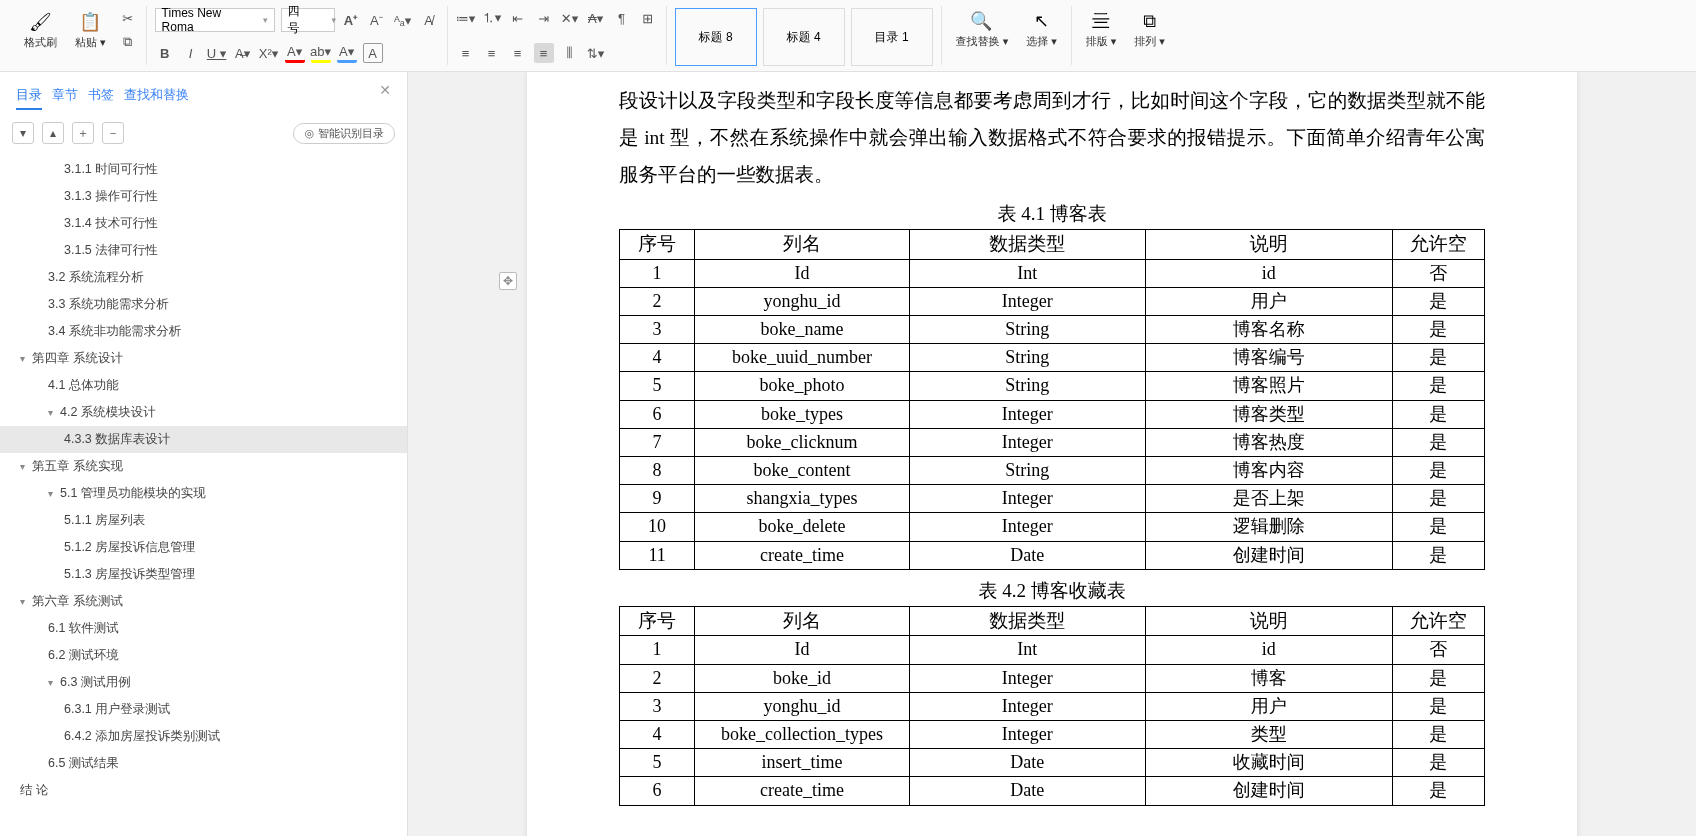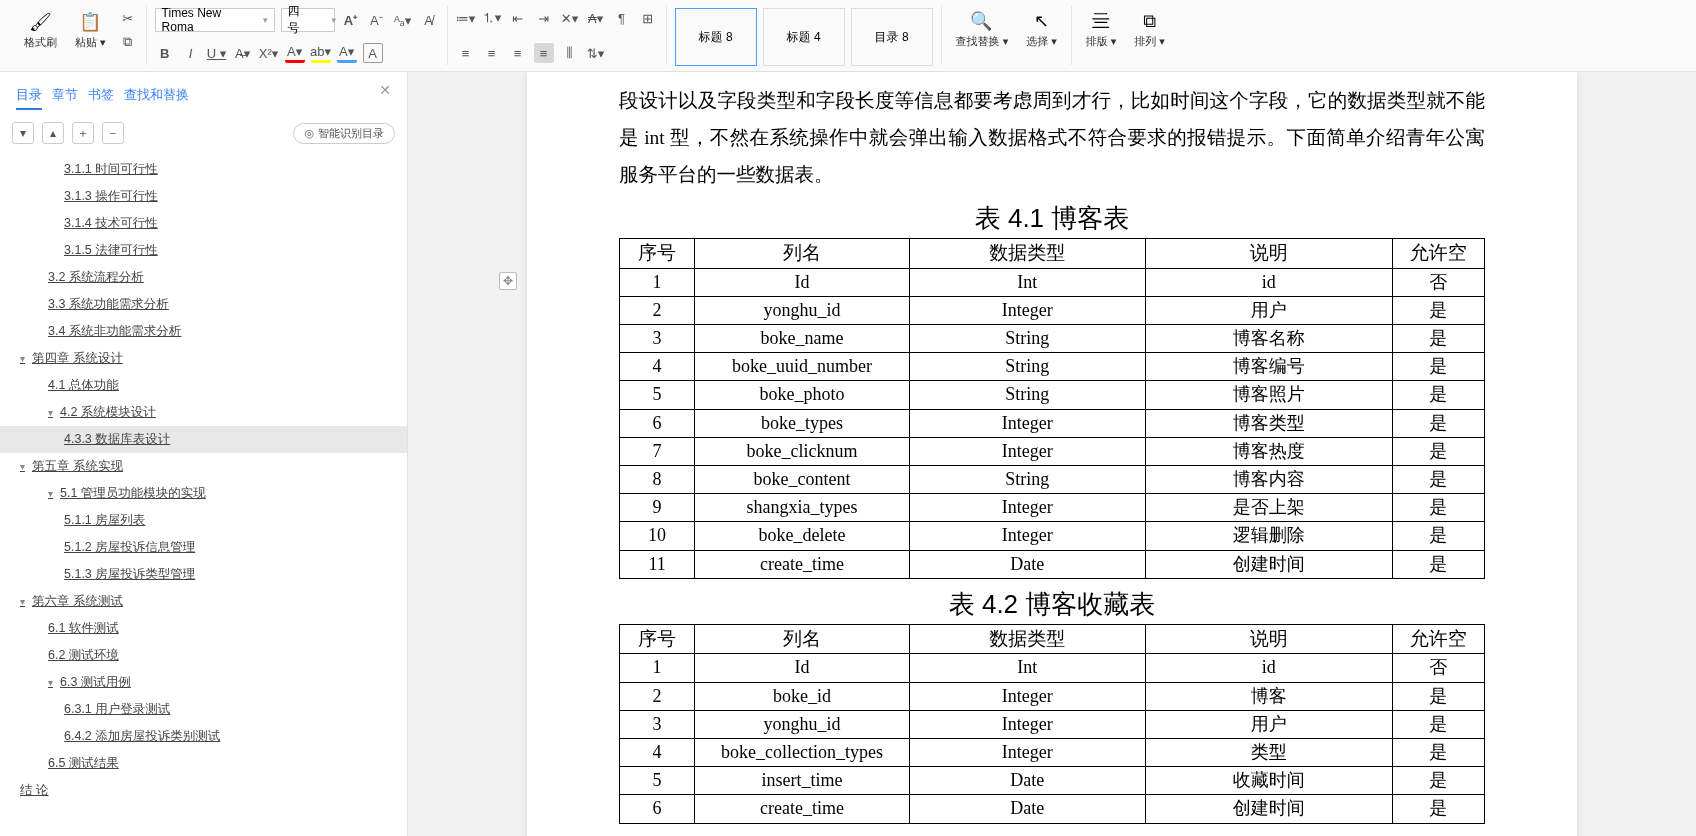--- a/index.html
+++ b/index.html
@@ -22,32 +22,32 @@
 .main { display: flex; height: calc(836px - 72px); }
 .sidebar { width: 408px; border-right: 1px solid #e0e0e0; display: flex; flex-direction: column; background: #fff; }
 .sidebar-tabs { display: flex; gap: 10px; padding: 10px 16px 4px; border-bottom: 0; }
 .sidebar-tabs .tab { font-size: 13px; color: #3b82f6; padding: 4px 0; cursor: pointer; }
 .sidebar-tabs .tab.active { color: #2b7de9; border-bottom: 2px solid #2b7de9; font-weight: 500; }
 .sidebar-tabs .close { margin-left: auto; font-size: 14px; color: #999; cursor: pointer; }
 .sidebar-tools { display: flex; gap: 8px; padding: 8px 12px; align-items: center; }
 .tool-btn { width: 22px; height: 22px; border: 1px solid #ccc; border-radius: 3px; display: flex; align-items: center; justify-content: center; cursor: pointer; font-size: 12px; color: #555; }
 .recognize-btn { margin-left: auto; border: 1px solid #ccc; border-radius: 12px; padding: 2px 10px; font-size: 11px; cursor: pointer; display: flex; align-items: center; gap: 4px; color: #555; }
 .toc { flex: 1; overflow: auto; padding: 4px 0; }
-.toc-item { padding: 5px 0 5px 16px; font-size: 12.5px; color: #444; cursor: pointer; white-space: nowrap; display: flex; align-items: center; text-decoration: underline; }
+.toc-item { padding: 5px 0 5px 16px; font-size: 12.5px; color: #444; cursor: pointer; white-space: nowrap; display: flex; align-items: center; }
 .toc-item.active { background: #e8e8e8; }
 .toc-item .caret { width: 12px; font-size: 10px; color: #888; }
 .ind-1 { padding-left: 20px; }
 .ind-2 { padding-left: 48px; }
 .ind-3 { padding-left: 64px; }
 
 
 .doc-area { flex: 1; background: #f1f1f1; overflow: auto; padding: 0 30px; position: relative; }
 .page { width: 1050px; min-height: 900px; background: #fff; margin: 0 auto; padding: 10px 92px 50px; box-shadow: 0 0 6px rgba(0,0,0,.1); position: relative; }
 .body-text { font-family: "SimSun", serif; font-size: 19.5px; line-height: 1.9; text-align: justify; color: #000; }
-.table-caption { font-family: Liberation Sans, sans-serif; font-size: 26px; text-align: center; margin-top: 8px; margin-bottom: 2px; }
+.table-caption { font-family: Liberation Serif, serif; font-size: 19px; text-align: center; margin-top: 8px; margin-bottom: 2px; }
 table.data { width: 100%; border-collapse: collapse; table-layout: fixed; }
 table.data td, table.data th { border: 1px solid #000; font-family: "Times New Roman", "SimSun", serif; font-size: 18px; text-align: center; padding: 1px 2px; font-weight: normal; line-height: 1.4; }
 table.data th { font-family: "SimSun", serif; font-size: 19px; }
 .col-seq { width: 70px; }
 .col-name { width: 200px; }
 .col-type { width: 220px; }
 .col-desc { width: 230px; }
 .col-null { width: 86px; }
 .anchor-handle { position: absolute; width: 18px; height: 18px; border: 1px solid #bbb; background: #fff; border-radius: 2px; display: flex; align-items: center; justify-content: center; font-size: 12px; color: #888; cursor: move; }
 </style>
@@ -118,21 +118,21 @@
       <span class="sm-btn" style="background:#d8d8d8">≡</span>
       <span class="sm-btn">⫼</span>
       <span class="sm-btn">⇅▾</span>
     </div>
   </div>
 
   <div class="ribbon-group">
     <div class="row" id="style-gallery">
         <div class="style-item sel">标题 8</div>
         <div class="style-item">标题 4</div>
-        <div class="style-item">目录 8</div>
+        <div class="style-item">目录 1</div>
       </div>
     <div style="display:flex;flex-direction:column;margin-left:4px">
       <span class="sm-btn" style="height:16px;font-size:9px">▴</span>
       <span class="sm-btn" style="height:16px;font-size:9px">▾</span>
       <span class="sm-btn" style="height:16px;font-size:9px">⤡</span>
     </div>
   </div>
 
   <div class="ribbon-group">
     <div class="row">

